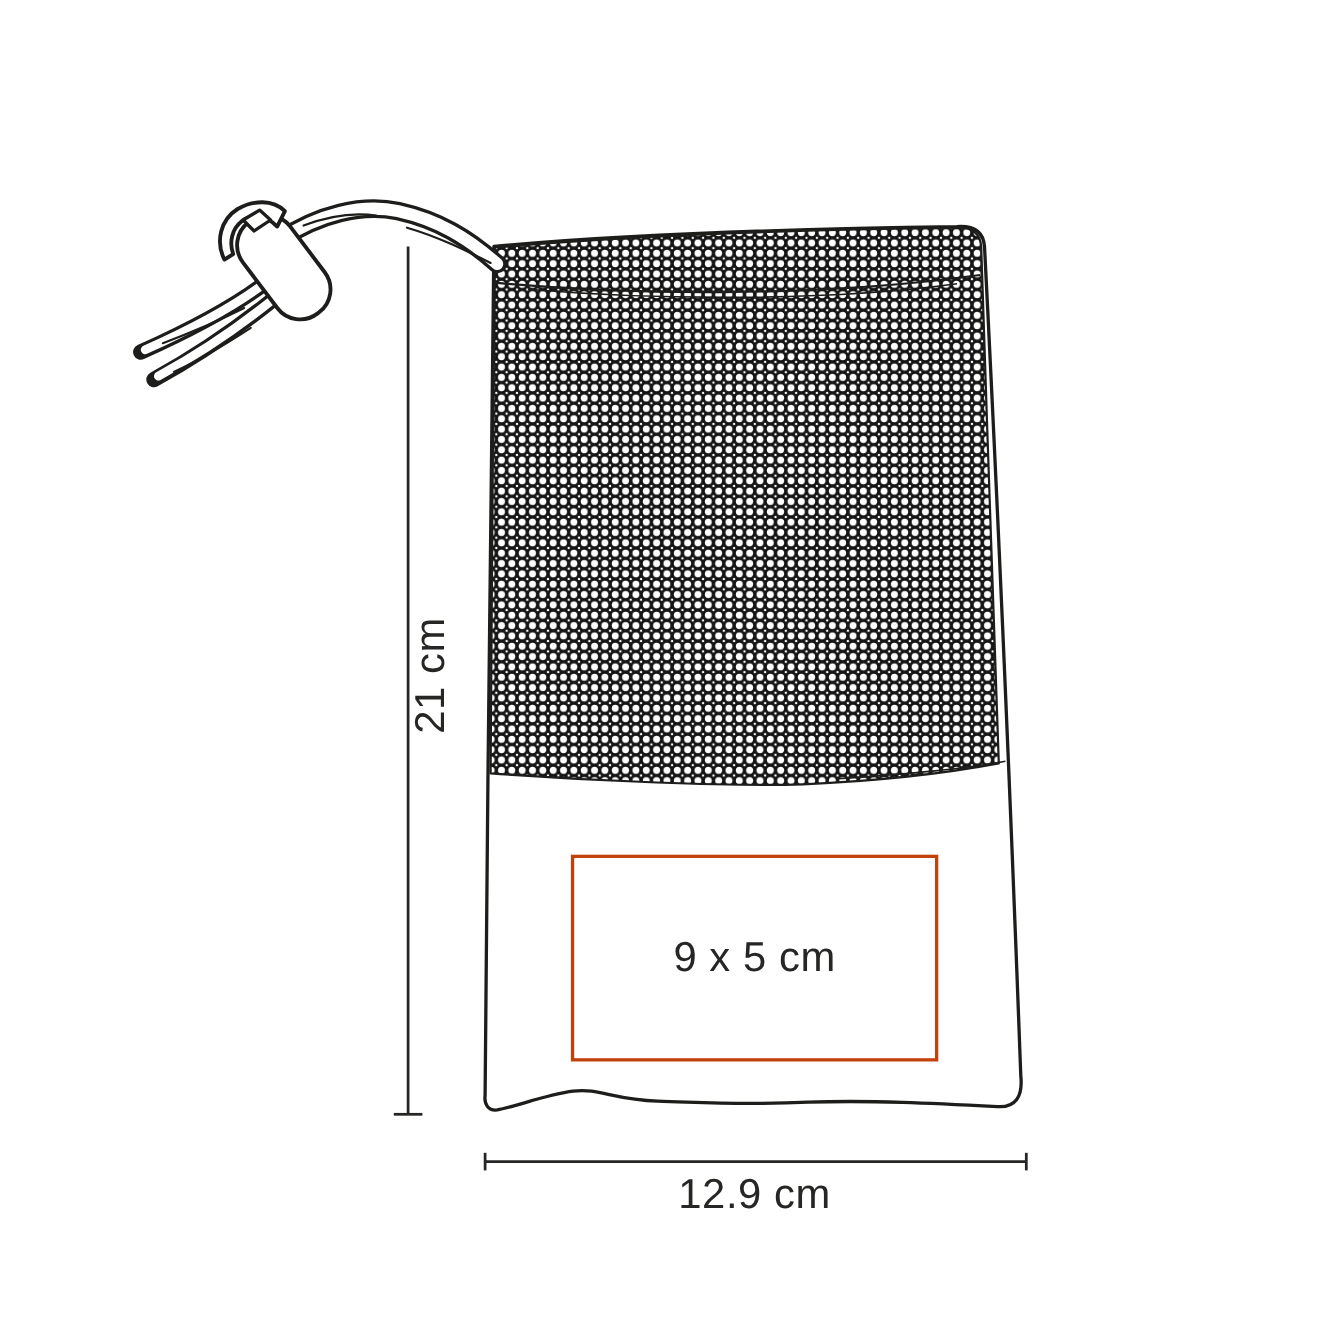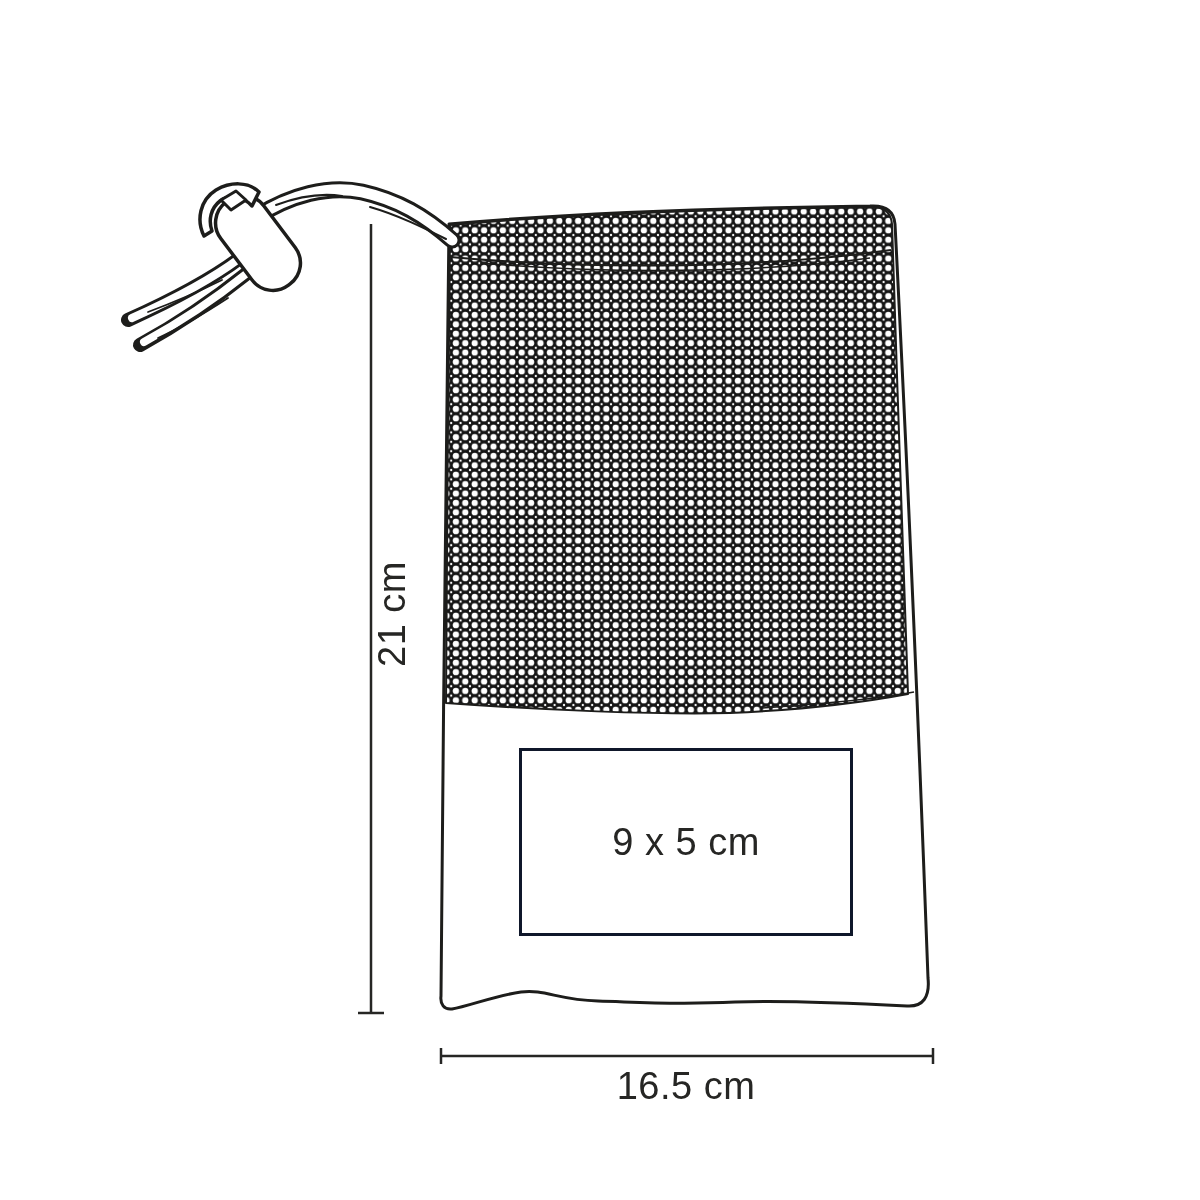--- a/index.html
+++ b/index.html
@@ -39,24 +39,24 @@
     transform-origin: center center;
   }
   #width-label {
     left: 576px;
     top: 1064px;
     width: 220px;
   }
   #print-area {
     position: absolute;
     left: 519px;
-    top: 748px;
+    top: 777px;
     width: 328px;
     height: 182px;
-    border: 3px solid #0f172a;
+    border: 3px solid #c2410c;
     display: flex;
     align-items: center;
     justify-content: center;
     box-sizing: content-box;
     background: transparent;
   }
   #print-area .dim-label {
     position: static;
   }
 </style>
@@ -144,15 +144,15 @@
       <path stroke-width="3" d="M 221 200 L 236 191 L 246 200 L 231 210 Z"></path>
     </g>
   </svg>
 
   <div id="print-area">
     <div class="dim-label">9 x 5 cm</div>
   </div>
 
   <div id="height-label" class="dim-label">21 cm</div>
 
-  <div id="width-label" class="dim-label">16.5 cm</div>
+  <div id="width-label" class="dim-label">12.9 cm</div>
 
 </div>
 
 </body></html>

